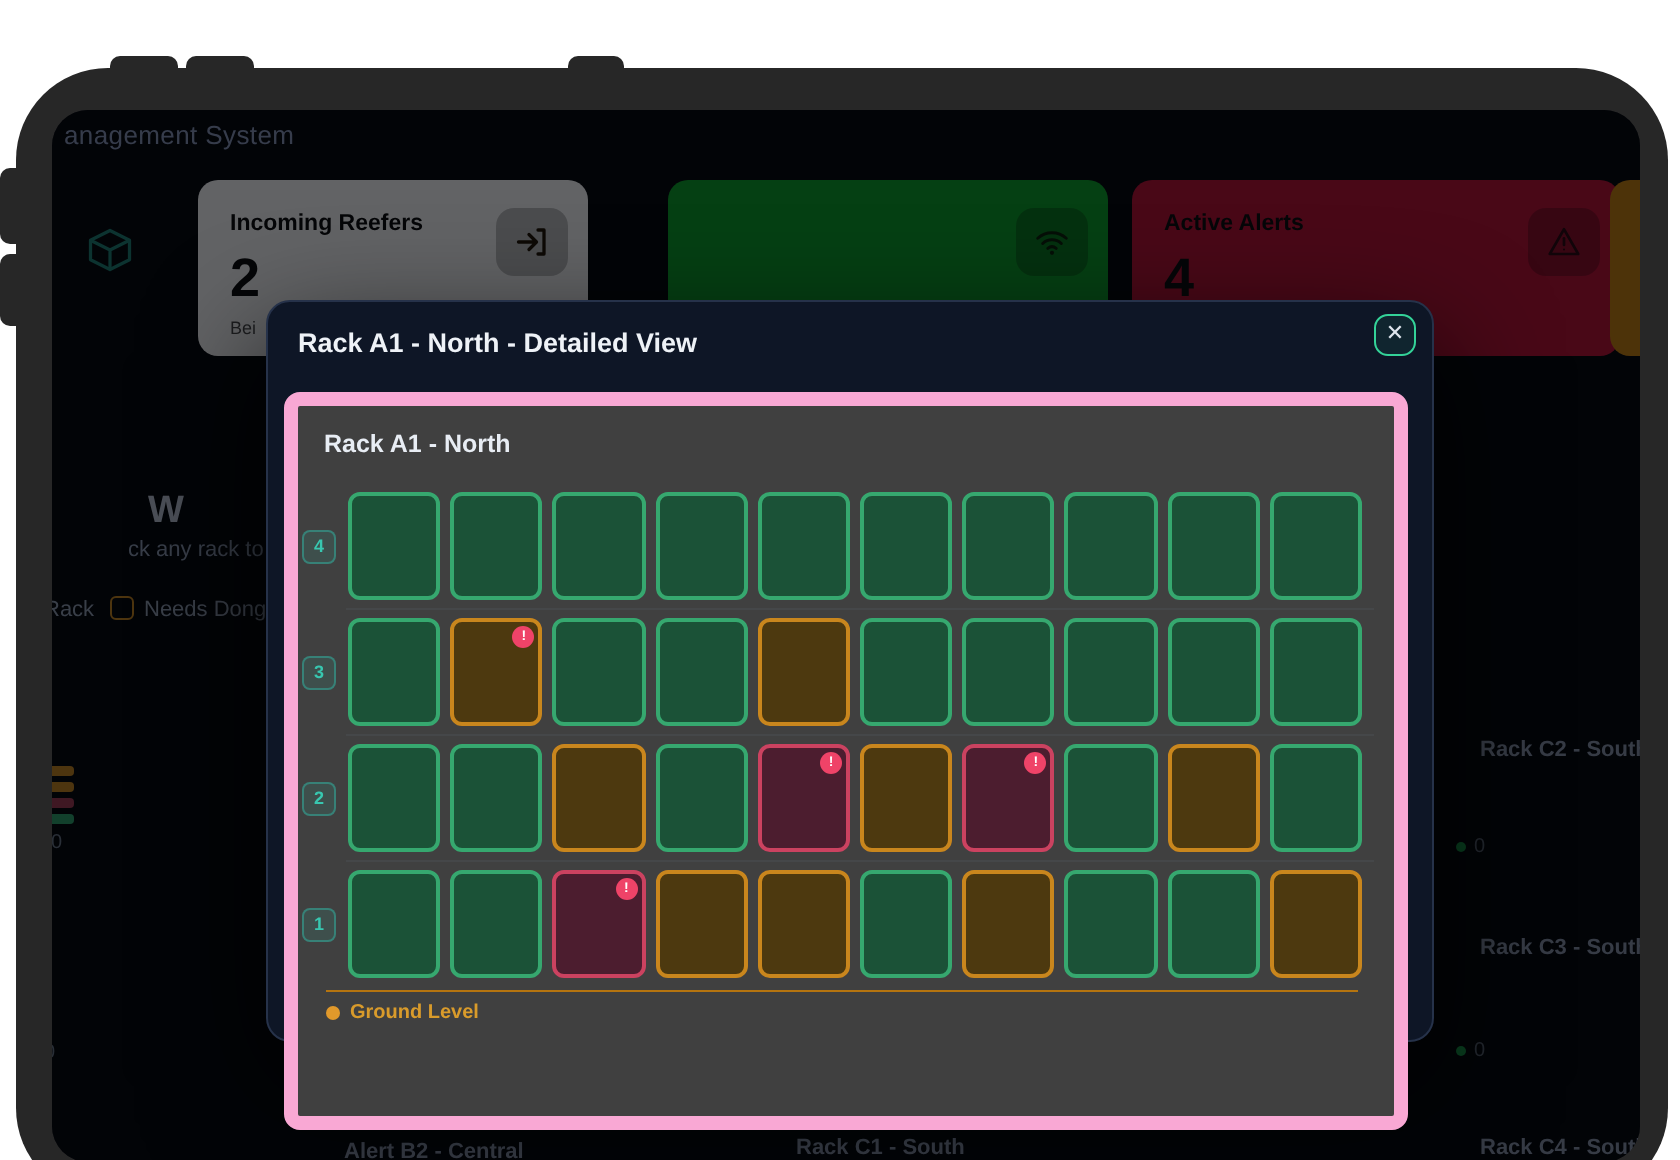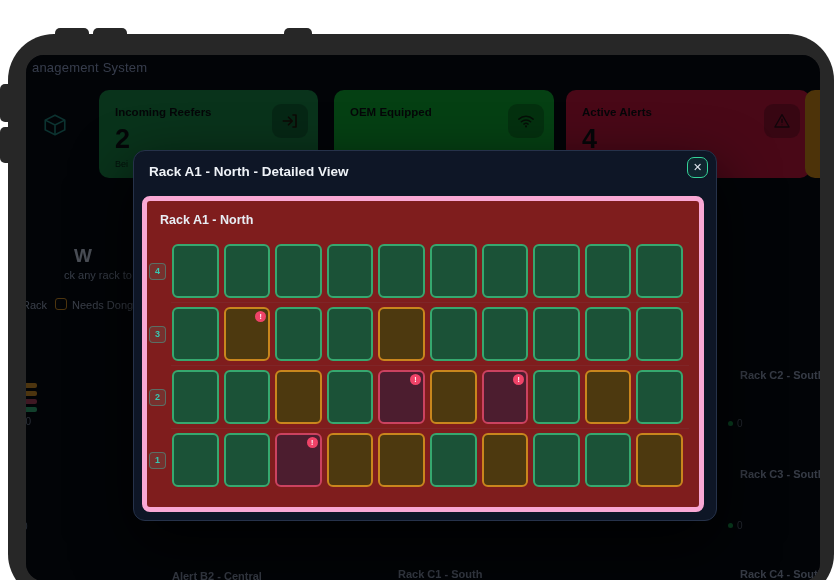--- a/index.html
+++ b/index.html
@@ -38,22 +38,22 @@
   
   .backdrop { position:absolute; inset:0; background:rgba(1,3,7,0.62); z-index:2; }
   .modal { position:absolute; left:107px; top:95px; width:584px; height:371px; z-index:3;
            background:#0e1626; border:1px solid #26324a; border-radius:12px;
            box-shadow:0 24px 60px rgba(0,0,0,.85); }
   .modal-title { position:absolute; left:15px; top:13px; font-size:13.5px; font-weight:800; color:#eef2f7; }
   .close-btn { position:absolute; top:6px; right:8px; width:21px; height:21px; border-radius:7px;
                border:1.5px solid #34d399; background:rgba(52,211,153,.08); color:#dfe6ee;
                font-size:11px; line-height:18px; text-align:center; cursor:pointer; }
 
-  .panel { position:absolute; left:8px; top:45px; width:562px; height:316px;
-           background:#7f1d1d; border:5px solid #f9a8d4; border-radius:8px; }
+  .panel { position:absolute; left:8px; top:45px; width:562px; height:369px;
+           background:#404040; border:7px solid #f9a8d4; border-radius:8px; }
   .panel-title { position:absolute; left:13px; top:12px; font-size:12.5px; font-weight:800; color:#e8edf4; }
 
   .grid { position:absolute; top:43px; left:2px; right:16px; }
   .grid-row { display:flex; height:54px; margin-bottom:9px; position:relative; }
   .grid-row:not(:last-child)::after { content:''; position:absolute; left:22px; right:-6px; bottom:-5px;
            height:1px; background:rgba(130,150,180,.08); }
   .row-label { width:17px; height:17px; align-self:center; margin-right:6px; border-radius:4px;
            background:rgba(45,212,191,.10); border:1px solid rgba(45,212,191,.38);
            color:#38c7b0; font-size:9px; font-weight:800; line-height:15px; text-align:center; }
   .cells { flex:1; display:flex; gap:5px; }
@@ -85,34 +85,33 @@
     <div class="page">
       <div class="app-title">anagement System</div>
 
       <span class="cube">
         <svg viewBox="0 0 24 24" fill="none" stroke="#1e8074" stroke-width="1.5" stroke-linejoin="round">
           <path d="M12 3 L21 7.5 V16.5 L12 21 L3 16.5 V7.5 Z"></path>
             <path d="M3 7.5 L12 12 L21 7.5 M12 12 V21"></path>
         </svg>
       </span>
 
-      <div class="card" style="left:73px; width:219px; background:#15803d;">
+      <div class="card" style="left:73px; width:195px; background:#ffffff;">
         <div class="c-label">Incoming Reefers</div>
         <div class="c-value">2</div>
         <div class="c-sub">Bei</div>
         <div class="c-icon">
           <svg viewBox="0 0 24 24" fill="none" stroke="#201405" stroke-width="2.2" stroke-linecap="round" stroke-linejoin="round">
             <path d="M3 12 h11 M10 7 l5 5 -5 5"></path>
               <path d="M16 4 h4 v16 h-4"></path>
           </svg>
         </div>
       </div>
 
       <div class="card" style="left:308px; width:220px; background:#0da428;">
-        <div class="c-label">OEM Equipped</div>
         <div class="c-icon">
           <svg viewBox="0 0 24 24" fill="none" stroke="#0d2208" stroke-width="2" stroke-linecap="round">
             <path d="M2.5 9.5 a14 14 0 0 1 19 0"></path>
               <path d="M5.8 13 a9 9 0 0 1 12.4 0"></path>
               <path d="M9.2 16.2 a4.5 4.5 0 0 1 5.6 0"></path>
               <circle cx="12" cy="19.2" r="1.4" fill="#0d2208" stroke="none"></circle>
           </svg>
         </div>
       </div>
 
@@ -230,17 +229,21 @@
                 <div class="cell warn"></div>
                 <div class="cell warn"></div>
                 <div class="cell ok"></div>
                 <div class="cell warn"></div>
                 <div class="cell ok"></div>
                 <div class="cell ok"></div>
                 <div class="cell warn"></div>
               </div>
             </div>
           </div>
+        <div class="ground">
+          <span class="odot"></span>
+          <span>Ground Level</span>
+        </div>
       </div>
     </div>
 
   </div>
 </div>
 
 </body></html>

